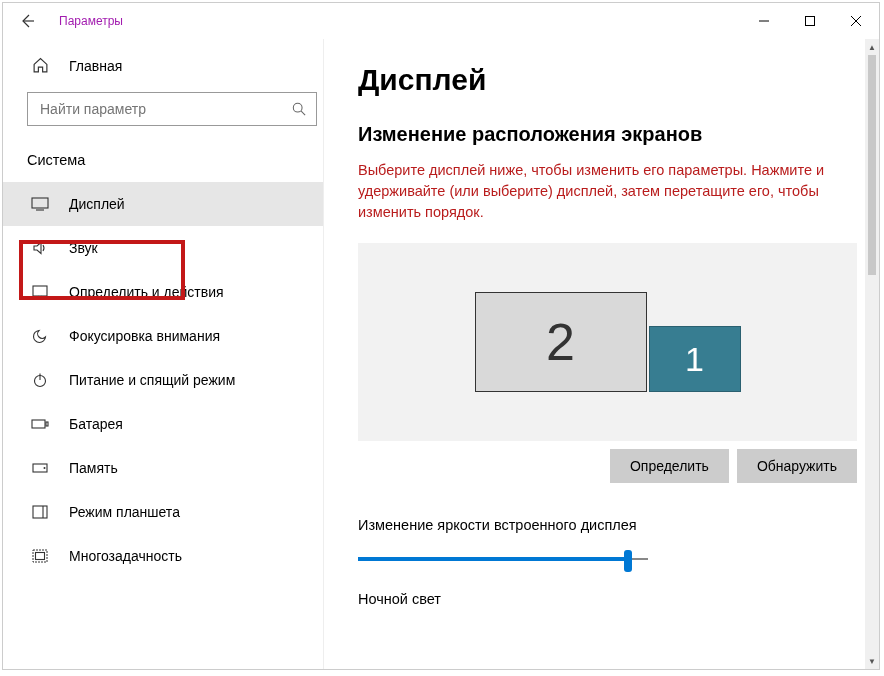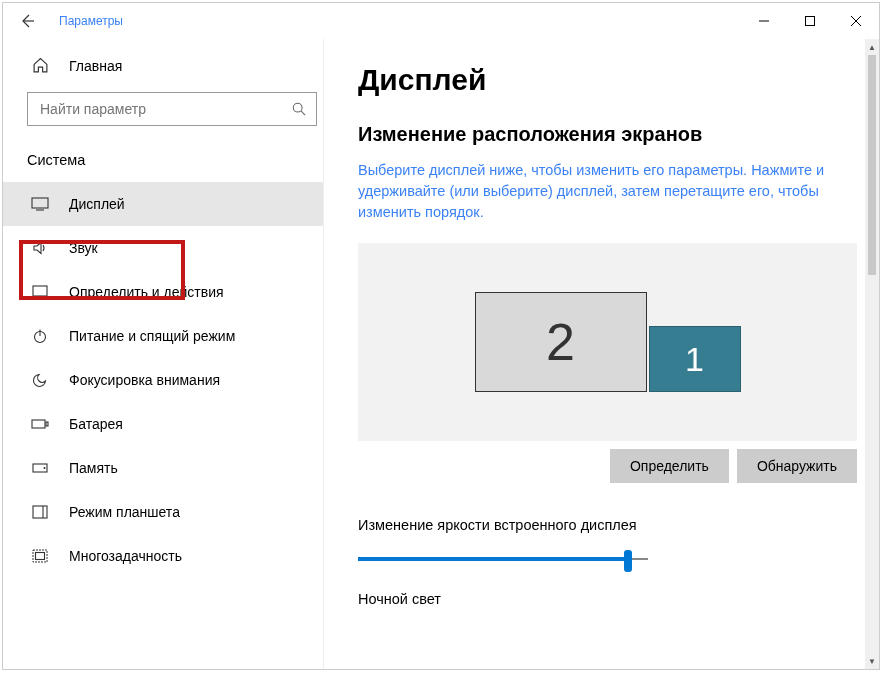--- a/index.html
+++ b/index.html
@@ -31,21 +31,21 @@
   .back-btn {
     width: 48px;
     height: 36px;
     display: flex;
     align-items: center;
     justify-content: center;
     font-size: 16px;
   }
   .win-title {
     font-size: 12px;
-    color: #3b82f6;
+    color: #a21caf;
     padding-left: 8px;
   }
   .win-controls {
     margin-left: auto;
     display: flex;
   }
   .win-ctrl {
     width: 46px;
     height: 32px;
     display: flex;
@@ -141,21 +141,21 @@
   }
   .main h2 {
     font-size: 20px;
     font-weight: 700;
     margin-bottom: 14px;
   }
   .desc {
     font-size: 14.5px;
     line-height: 1.45;
     margin-bottom: 20px;
-    color: #3b82f6;
+    color: #b91c1c;
   }
   .arrange-box {
     background: #f2f2f2;
     height: 198px;
     display: flex;
     align-items: center;
     justify-content: center;
     position: relative;
     margin-bottom: 8px;
   }
@@ -347,34 +347,34 @@
               <rect x="1" y="1" width="14" height="10" stroke="#333" fill="none" stroke-width="1.1"></rect>
               <path d="M6 11 L8 14 L10 11" stroke="#333" fill="none" stroke-width="1.1"></path>
             </svg>
         </span>
         <span>Определить и действия</span>
       </div>
 
       <div class="nav-item">
         <span class="icon">
           <svg width="16" height="16" viewBox="0 0 16 16">
+              <path d="M 13.5 9 A 6 6 0 1 1 7 2.5 A 4.5 4.5 0 0 0 13.5 9 Z" stroke="#333" fill="none" stroke-width="1.1"></path>
+            </svg>
+        </span>
+        <span>Фокусировка внимания</span>
+      </div>
+
+      <div class="nav-item">
+        <span class="icon">
+          <svg width="16" height="16" viewBox="0 0 16 16">
               <circle cx="8" cy="9" r="5.5" stroke="#333" fill="none" stroke-width="1.1"></circle>
               <line x1="8" y1="1.5" x2="8" y2="8" stroke="#333" stroke-width="1.1"></line>
             </svg>
         </span>
         <span>Питание и спящий режим</span>
-      </div>
-
-      <div class="nav-item">
-        <span class="icon">
-          <svg width="16" height="16" viewBox="0 0 16 16">
-              <path d="M 13.5 9 A 6 6 0 1 1 7 2.5 A 4.5 4.5 0 0 0 13.5 9 Z" stroke="#333" fill="none" stroke-width="1.1"></path>
-            </svg>
-        </span>
-        <span>Фокусировка внимания</span>
       </div>
 
       <div class="nav-item">
         <span class="icon">
           <svg width="18" height="12" viewBox="0 0 18 12">
               <rect x="1" y="2" width="13" height="8" stroke="#333" fill="none" stroke-width="1.1"></rect>
               <rect x="15" y="4" width="2" height="4" stroke="#333" fill="none" stroke-width="1.1"></rect>
             </svg>
         </span>
         <span>Батарея</span>

